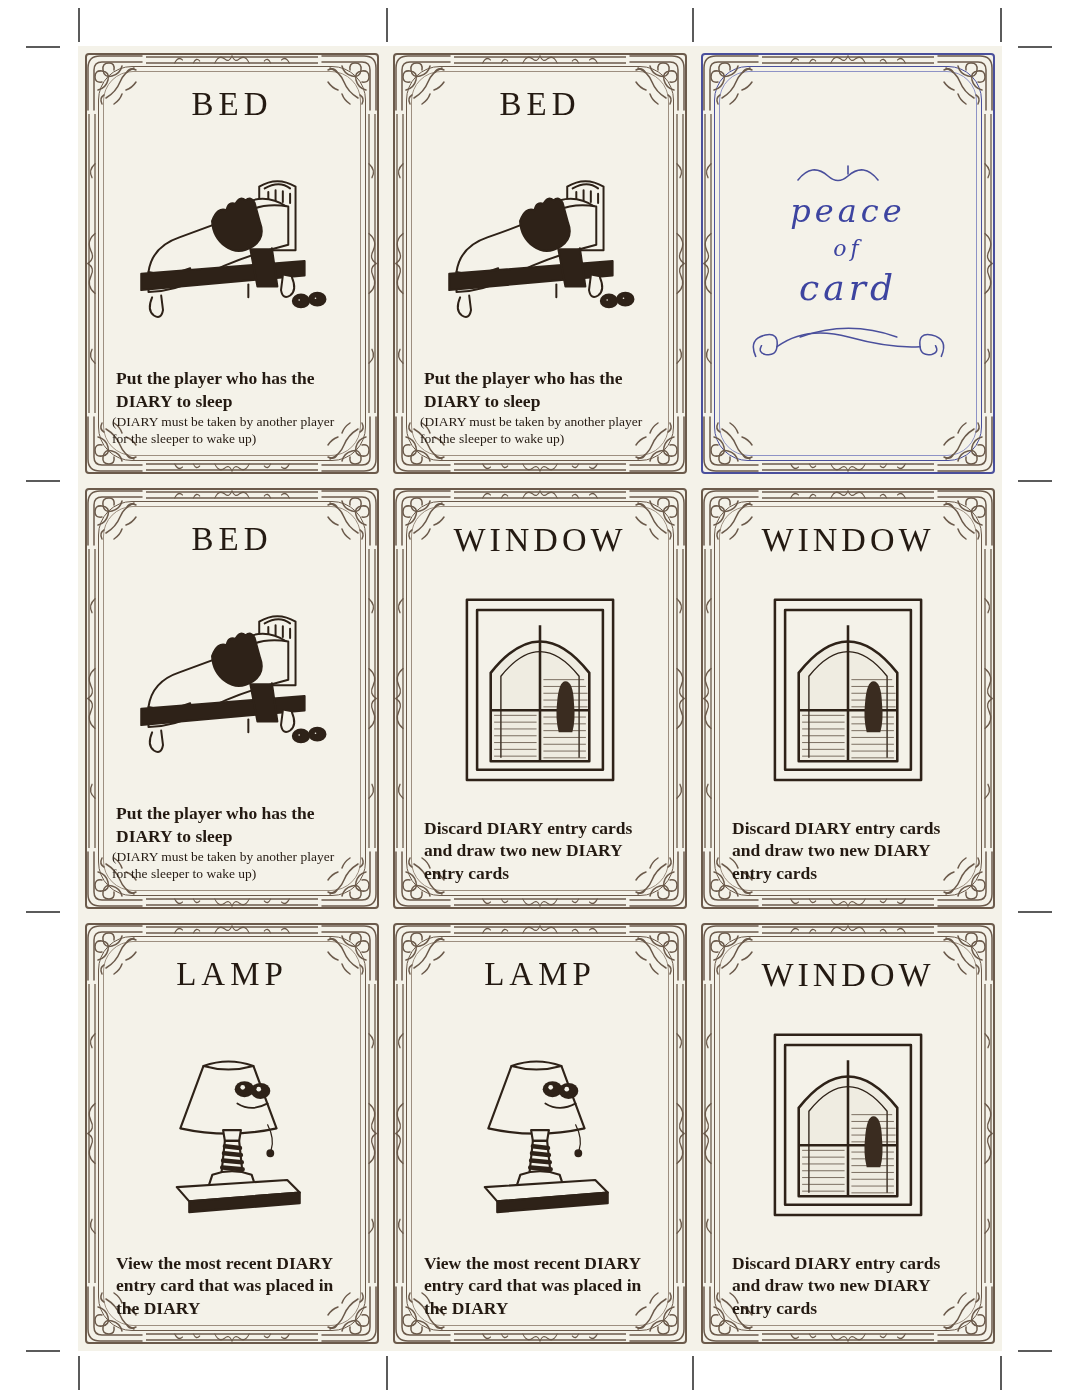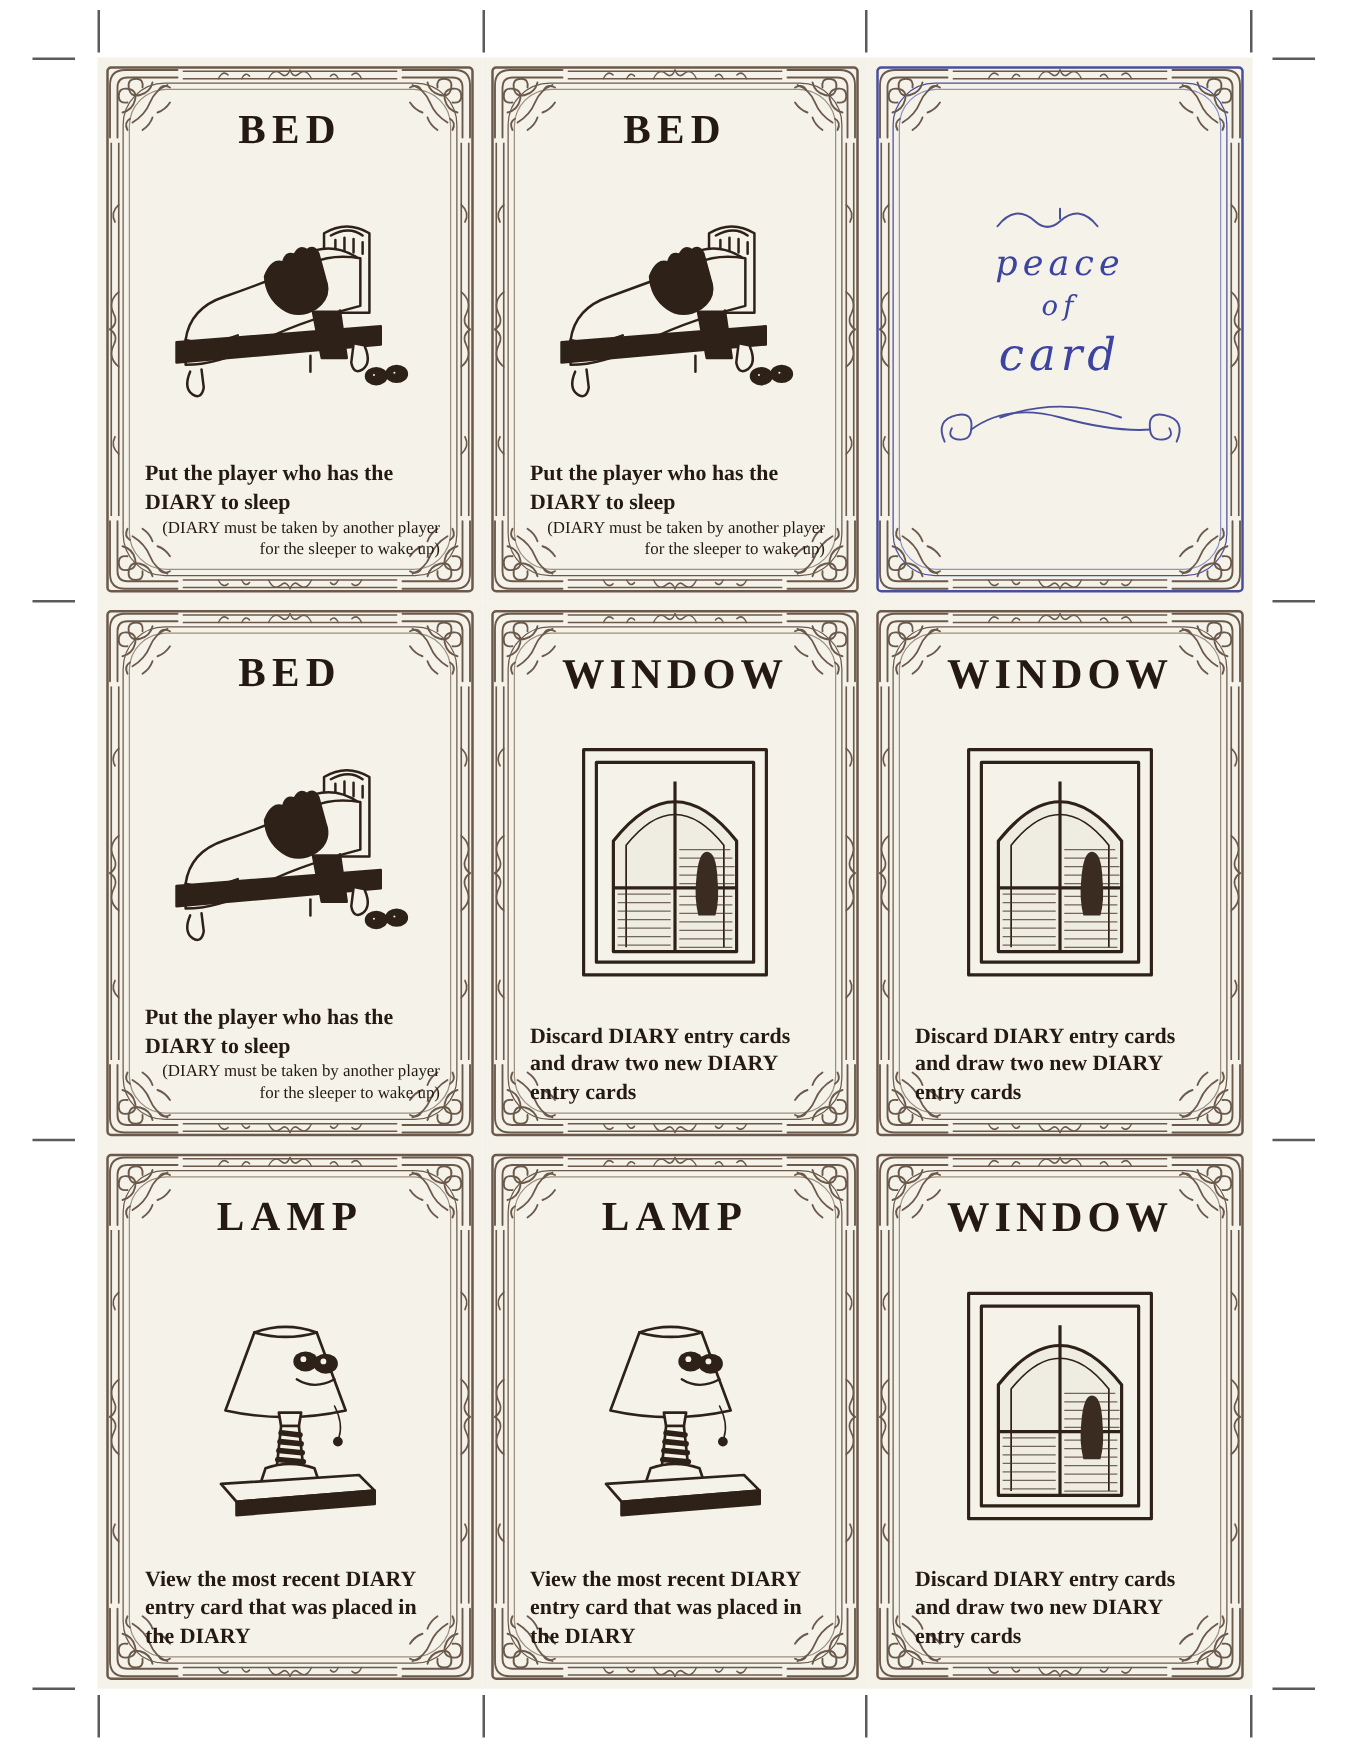--- a/index.html
+++ b/index.html
@@ -93,21 +93,21 @@
   .card-body {
     position: absolute;
     left: 34px; right: 34px; top: 30px; bottom: 30px;
     display: flex;
     flex-direction: column;
     align-items: center;
   }
 
   .card-title {
     font-family: "Liberation Serif", serif;
-    font-weight: bold;
+    font-weight: normal;
     font-size: 33px;
     letter-spacing: 5px;
     margin-top: 10px;
     margin-bottom: 2px;
     text-align: center;
     color: #241a12;
   }
   .card-title.wide { font-size: 34px; letter-spacing: 4px; }
 
   .art {
@@ -122,21 +122,21 @@
 
   .card-text {
     text-align: left;
     font-size: 17.5px;
     line-height: 1.28;
     font-weight: bold;
     color: #241a12;
     padding: 0 4px 2px 4px;
   }
   .card-subtext {
-    text-align: right;
+    text-align: left;
     font-size: 13.5px;
     line-height: 1.22;
     color: #241a12;
     padding-bottom: 4px;
   }
 
   
   .back-art {
     flex: 1 1 auto;
     display: flex;
@@ -144,21 +144,21 @@
     align-items: center;
     justify-content: center;
     width: 100%;
   }
   .script {
     font-family: "DejaVu Serif", serif;
     font-style: italic;
     color: #3d44a0;
     letter-spacing: 4px;
   }
-  .script.l1 { font-size: 28px; }
+  .script.l1 { font-size: 32px; }
   .script.l2 { font-size: 22px; margin: 6px 0; }
   .script.l3 { font-size: 36px; }
 </style>
 </head>
 <body>
 
 <div class="crop-mark crop-v" style="left:78px;top:8px;"></div>
 <div class="crop-mark crop-h" style="left:26px;top:46px;"></div>
 <div class="crop-mark crop-v" style="left:386px;top:8px;"></div>
 <div class="crop-mark crop-v" style="left:692px;top:8px;"></div>

